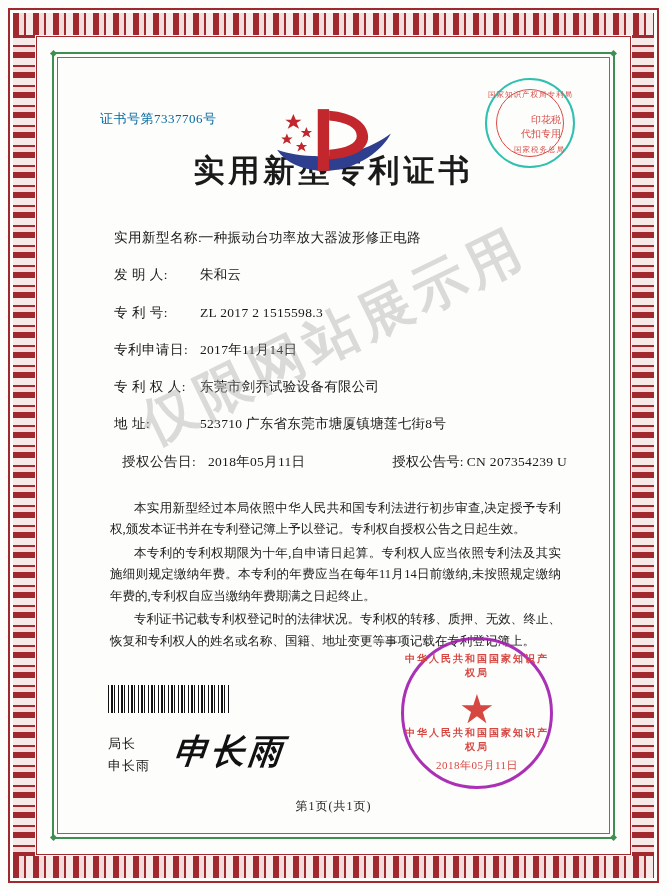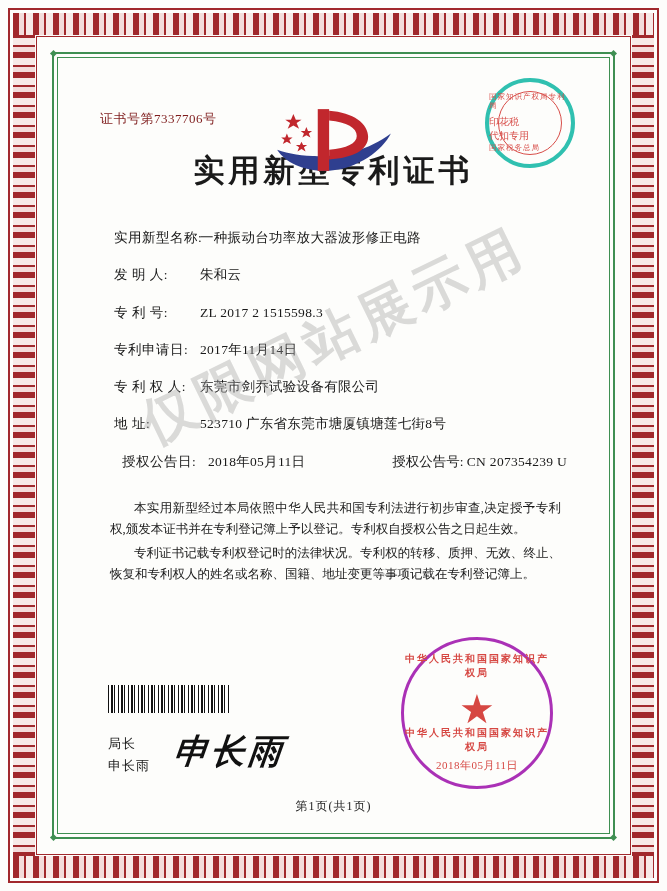--- a/index.html
+++ b/index.html
@@ -118,21 +118,21 @@
     top: 62px;
     right: 62px;
     bottom: 62px;
     box-sizing: border-box;
     padding: 22px 38px 0 38px;
   }
 
   .cert-no {
     font-size: 13px;
     letter-spacing: 0.5px;
-    color: #7f1d1d;
+    color: #0369a1;
     margin-top: 26px;
   }
 
   
   .logo-wrap {
     position: absolute;
     left: 50%;
     top: 40px;
     transform: translateX(-50%);
     width: 130px;
@@ -140,25 +140,25 @@
   }
 
   
   .top-seal {
     position: absolute;
     right: 30px;
     top: 16px;
     width: 90px;
     height: 90px;
     border-radius: 50%;
-    border: 4px solid #14b8a6;
+    border: 2px solid #14b8a6;
     color: #d2342f;
     opacity: 0.88;
     box-sizing: border-box;
-    text-align: left;
+    text-align: right;
     font-size: 7px;
     line-height: 1.15;
   }
   .top-seal .ts-inner {
     position: absolute;
     left: 9px;
     top: 9px;
     right: 9px;
     bottom: 9px;
     border: 1px solid #d2342f;
@@ -419,20 +419,21 @@
         </div>
         <div class="col-right">
           <span>授权公告号:</span>
           <span class="field-value">CN 207354239 U</span>
         </div>
       </div>
     </div>
 
     <div class="paragraphs">
       <p>本实用新型经过本局依照中华人民共和国专利法进行初步审查,决定授予专利权,颁发本证书并在专利登记簿上予以登记。专利权自授权公告之日起生效。</p>
+      <p>本专利的专利权期限为十年,自申请日起算。专利权人应当依照专利法及其实施细则规定缴纳年费。本专利的年费应当在每年11月14日前缴纳,未按照规定缴纳年费的,专利权自应当缴纳年费期满之日起终止。</p>
       <p>专利证书记载专利权登记时的法律状况。专利权的转移、质押、无效、终止、恢复和专利权人的姓名或名称、国籍、地址变更等事项记载在专利登记簿上。</p>
     </div>
 
     <div class="barcode"></div>
 
     <div class="sign-block">
       <div>局长</div>
       <div>申长雨</div>
     </div>
     <div class="signature-script">申长雨</div>

